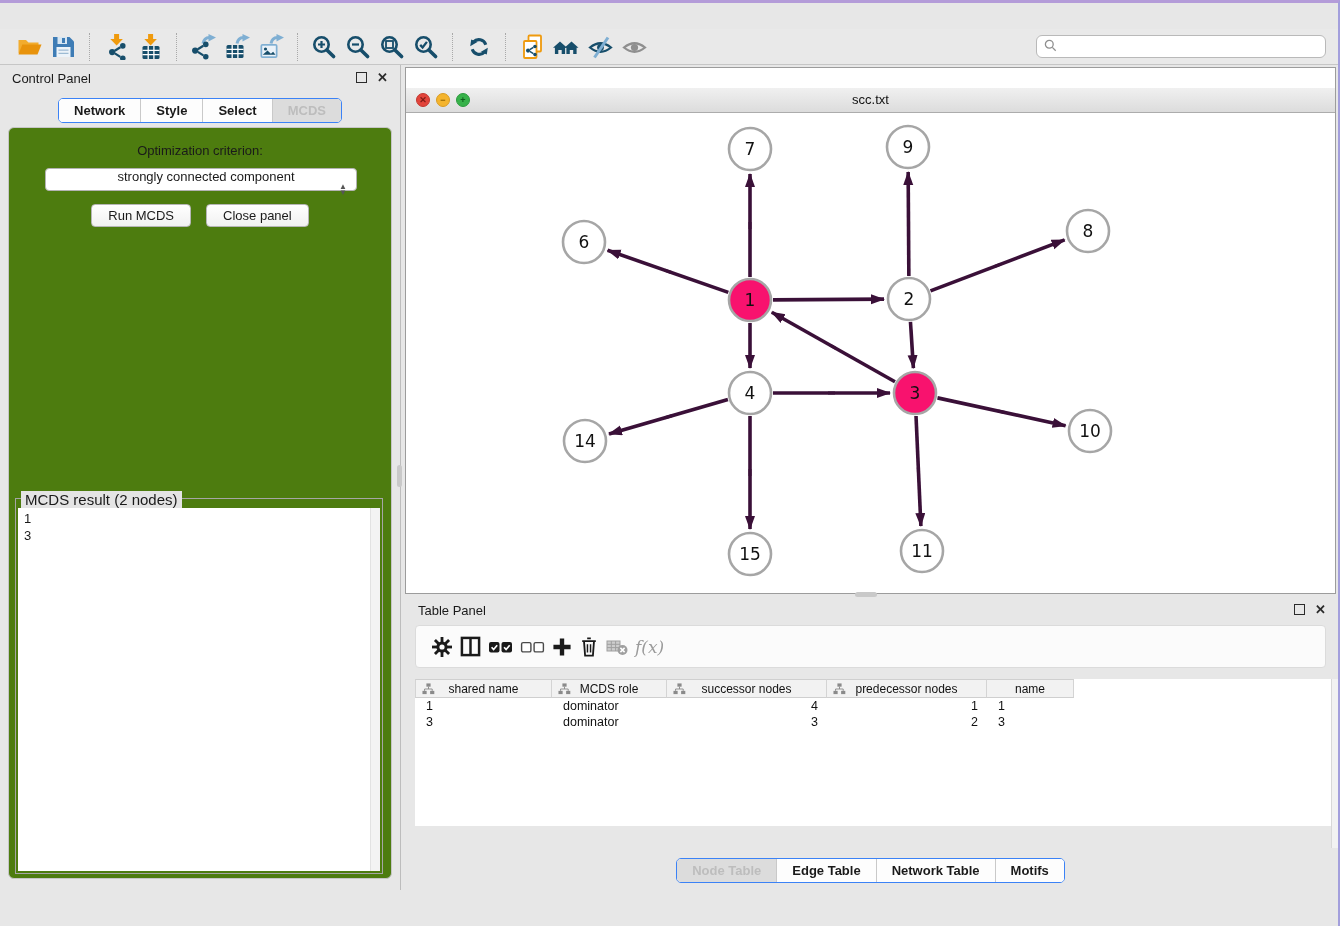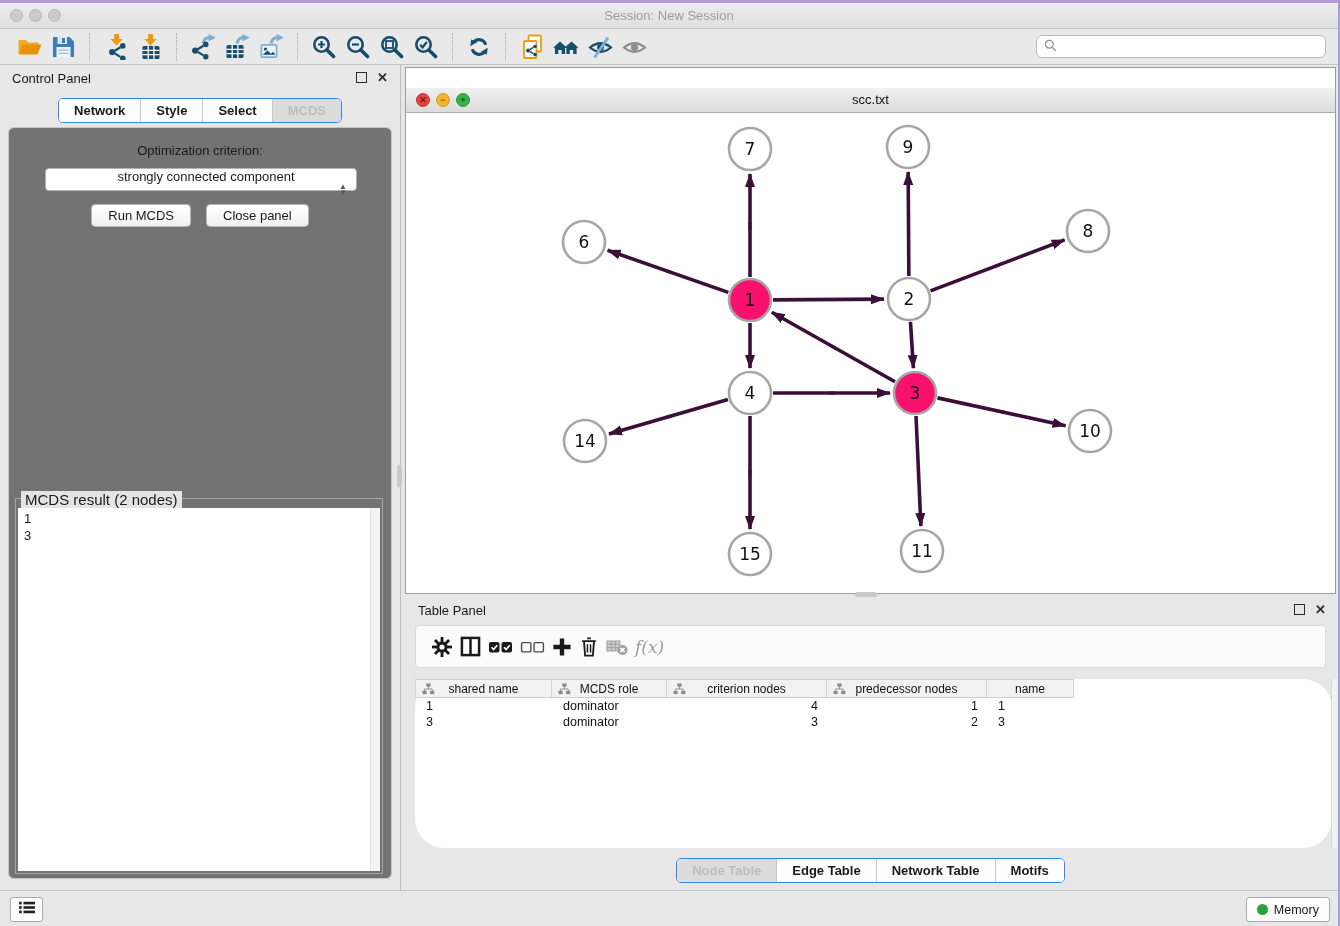--- a/index.html
+++ b/index.html
@@ -28,21 +28,21 @@
   .win-btns{position:absolute;right:12px;top:7px;display:flex;gap:10px;align-items:center;}
   .float-btn{width:9px;height:9px;border:1.6px solid #2b2b2b;display:inline-block;}
   .close-btn{font-size:13px;font-weight:bold;color:#2b2b2b;line-height:11px;}
   .segwrap{display:flex;justify-content:center;}
   .segctl{display:inline-flex;border:1px solid #3b82f6;border-radius:5px;overflow:hidden;background:#FDFDFD;}
   .seg{padding:4px 15px;font-size:13px;font-weight:700;color:#1a1a1a;background:#FDFDFD;
        border-left:1px solid #C9C9C9;white-space:nowrap;}
   .seg:first-child{border-left:none;}
   .seg.active{background:#DCDCDC;color:#BDBDBD;}
   .cp-tabs{position:absolute;left:0;top:33px;width:100%;}
-  .cp-content{position:absolute;left:8px;top:62px;width:384px;height:752px;background:#737373;
+  .cp-content{position:absolute;left:8px;top:62px;width:384px;height:752px;background:#4d7c0f;
               border:1px solid #C6C6C6;border-radius:6px;box-sizing:border-box;}
   .opt-label{position:absolute;top:15px;left:0;right:0;text-align:center;font-size:13px;}
   .cp-select{position:absolute;left:36px;right:34px;top:40px;height:23px;background:#fff;
              border:1px solid #B3B3B3;border-radius:4px;display:flex;align-items:center;
              padding-left:10px;font-size:13px;box-sizing:border-box;flex-direction:column;}
   .stepper{margin-left:auto;width:18px;display:flex;flex-direction:column;align-items:center;
            justify-content:center;line-height:6px;color:#555;font-size:8px;padding-right:4px;}
   .btn-row{position:absolute;top:76px;left:0;right:0;display:flex;justify-content:center;gap:15px;}
   .mac-btn{padding:3px 16px;font-size:13px;background:linear-gradient(#FFFFFF,#F1F1F1);
            border:1px solid #B6B6B6;border-radius:4px;color:#1a1a1a;}
@@ -63,21 +63,21 @@
   .pane-handle-v{position:absolute;left:397px;top:462px;width:5px;height:22px;border-radius:3px;background:#C9C9C9;}
   .pane-handle-h{position:absolute;left:855px;top:589px;width:22px;height:5px;border-radius:3px;background:#C9C9C9;}
   
   .table-panel{position:absolute;left:401px;top:594px;width:939px;height:293px;background:#E7E7E7;}
   .tp-title{position:absolute;left:17px;top:6px;font-size:13px;}
   .tp-toolbar{position:absolute;left:14px;right:14px;top:28px;height:43px;background:#FBFBFB;
               border:1px solid #DBDBDB;border-radius:4px;display:flex;align-items:center;
               gap:7px;padding:0 15px;box-sizing:border-box;}
   .tp-icon{display:flex;align-items:center;justify-content:center;}
   .fx-label{font-size:17px;color:#9B9B9B;font-family:"DejaVu Serif",serif;font-style:italic;}
-  .tp-table{position:absolute;left:14px;top:82px;right:8px;height:169px;background:#fff;border-radius:29px;}
+  .tp-table{position:absolute;left:14px;top:82px;right:8px;height:147px;background:#fff;}
   .tp-header{display:flex;height:19px;}
   .th-cell{position:relative;background:#F2F2F2;border-top:1px solid #CFCFCF;border-bottom:1px solid #CFCFCF;
            border-right:1px solid #D4D4D4;box-sizing:border-box;font-size:12px;color:#111;
            display:flex;align-items:center;justify-content:center;}
   .th-cell:first-child{border-left:1px solid #D4D4D4;}
   .th-icon{position:absolute;left:6px;top:3px;}
   .tr-row{display:flex;height:16px;font-size:12.5px;color:#111;}
   .td-cell{box-sizing:border-box;white-space:nowrap;overflow:hidden;line-height:16px;}
   .v-scroll{position:absolute;right:0;top:82px;width:9px;height:169px;background:#F2F2F2;border-left:1px solid #D8D8D8;box-sizing:border-box;}
   .tp-tabs{position:absolute;left:0;right:0;bottom:7px;display:flex;justify-content:center;}
@@ -87,26 +87,20 @@
             border:1px solid #ABABAB;border-radius:3px;display:flex;align-items:center;justify-content:center;}
   .mem-btn{position:absolute;right:8px;top:6px;height:23px;background:#FDFDFD;border:1px solid #ABABAB;
            border-radius:3px;display:flex;align-items:center;gap:6px;padding:0 10px;font-size:12.5px;}
   .mem-dot{width:11px;height:11px;border-radius:50%;background:#28A339;}
 </style>
 </head>
 <body>
 
 <div id="app">
 
-  <div class="titlebar">
-    <span class="tl" style="left:10px"></span>
-    <span class="tl" style="left:29px"></span>
-    <span class="tl" style="left:48px"></span>
-    <span class="title-text">Session: New Session</span>
-  </div>
 
   <div class="toolbar">
     <div id="tb-icons" style="display:flex;align-items:center;">
         <div class="tb-icon">
           <svg width="27" height="26" viewBox="0 0 26 26">
             <path d="M2 19.5 V6 h7.5 l2.5 2.5 H22 v3" fill="#F2AC2E"></path>
             <path d="M2 20.5 L5.8 10.5 H25 L21 20.5 Z" fill="#E8930C"></path>
           </svg>
         </div>
         <div class="tb-icon">
@@ -457,21 +451,21 @@
           </div>
           <div class="th-cell" style="width: 160px;">
             <span class="th-icon"><svg width="13" height="12" viewBox="0 0 14 12">
                 <g fill="#8A8A8A">
                   <rect x="4.75" y="0" width="4.5" height="3.5"></rect>
                   <rect x="0.5" y="8" width="4.5" height="3.5"></rect>
                   <rect x="8.75" y="8" width="4.5" height="3.5"></rect>
                 </g>
                 <path d="M7 3.5 V6 M2.75 8 V6 H11 V8" fill="none" stroke="#8A8A8A" stroke-width="1"></path>
               </svg></span>
-            <span>criterion nodes</span>
+            <span>successor nodes</span>
           </div>
           <div class="th-cell" style="width: 160px;">
             <span class="th-icon"><svg width="13" height="12" viewBox="0 0 14 12">
                 <g fill="#8A8A8A">
                   <rect x="4.75" y="0" width="4.5" height="3.5"></rect>
                   <rect x="0.5" y="8" width="4.5" height="3.5"></rect>
                   <rect x="8.75" y="8" width="4.5" height="3.5"></rect>
                 </g>
                 <path d="M7 3.5 V6 M2.75 8 V6 H11 V8" fill="none" stroke="#8A8A8A" stroke-width="1"></path>
               </svg></span>
@@ -502,32 +496,14 @@
     <div class="tp-tabs segwrap" id="tp-tabs">
         <div class="segctl">
           <div class="seg active">Node Table</div>
           <div class="seg">Edge Table</div>
           <div class="seg">Network Table</div>
           <div class="seg">Motifs</div>
         </div>
       </div>
   </div>
 
-  <div class="statusbar">
-    <div class="list-btn">
-      <span>
-        <svg width="18" height="15" viewBox="0 0 20 17" fill="#222">
-            <rect x="1" y="2" width="3" height="3"></rect>
-            <rect x="6" y="2" width="13" height="3"></rect>
-            <rect x="1" y="7" width="3" height="3"></rect>
-            <rect x="6" y="7" width="13" height="3"></rect>
-            <rect x="1" y="12" width="3" height="3"></rect>
-            <rect x="6" y="12" width="13" height="3"></rect>
-          </svg>
-      </span>
-    </div>
-    <div class="mem-btn">
-      <span class="mem-dot"></span>
-      <span>Memory</span>
-    </div>
-  </div>
 
 </div>
 
 </body></html>

